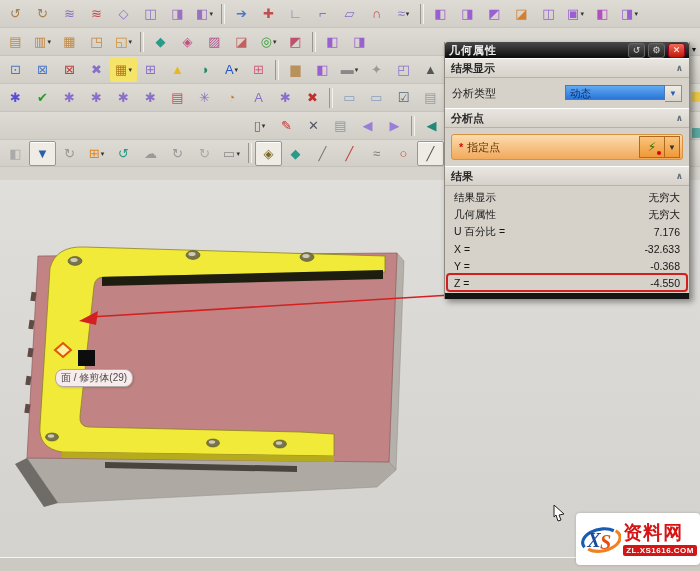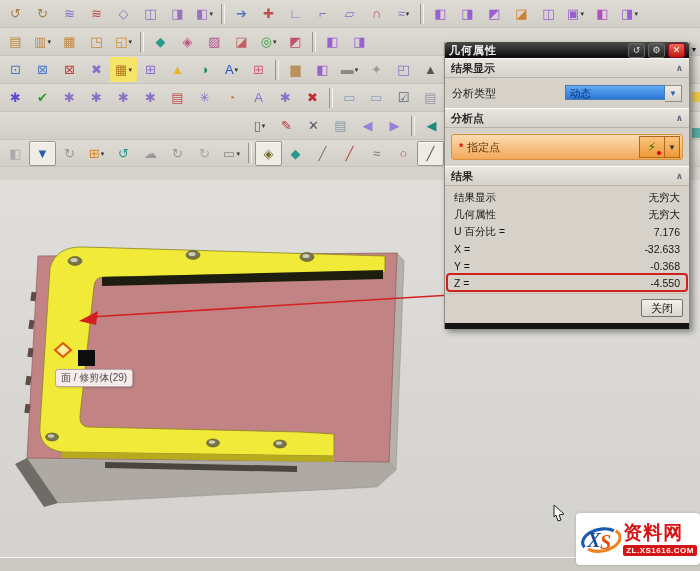--- a/index.html
+++ b/index.html
@@ -21,21 +21,21 @@
   .tb-icon .dd{font-size:7px;color:#333;margin-left:1px;}
   .status-row{display:flex;align-items:center;height:17px;background:#a16207;
               font-size:11px;color:#1c1c1c;padding:0 2px;margin-top:24px;}
   .status-left{font-weight:bold;color:#222;}
   .status-right{margin-left:auto;margin-right:264px;font-weight:bold;color:#141414;}
   
   .viewport{position:absolute;left:0;top:180px;width:700px;height:377px;
             background:linear-gradient(#dfdedb,#d3d2ce);overflow:hidden;}
   .vp-svg{position:absolute;left:0;top:0;}
   .tooltip{position:absolute;left:55px;top:189px;background:#f7eceb;border:1px solid #b3a9a9;
-           border-radius:3px;padding:1px 5px;font-size:10px;color:#4a4a4a;box-shadow:1px 1px 2px rgba(0,0,0,.15);white-space:nowrap;}
+           border-radius:8px;padding:1px 5px;font-size:10px;color:#4a4a4a;box-shadow:1px 1px 2px rgba(0,0,0,.15);white-space:nowrap;}
   .bottom-strip{position:absolute;left:0;top:557px;width:700px;height:14px;
                 background:#ccc9c3;border-top:1px solid #f6f5f2;}
   
   .panel{position:absolute;left:444px;top:42px;width:246px;background:#d6d2ca;
          box-shadow:3px 3px 6px rgba(0,0,0,.4);border-left:1px solid #8e8a82;border-right:1px solid #8e8a82;box-sizing:border-box;}
   .p-title{height:16px;background:linear-gradient(#4a4a4a,#0a0a0a);display:flex;align-items:center;
            padding:0 4px;border-radius:3px 3px 0 0;}
   .p-title-text{color:#eee;font-size:11px;font-weight:bold;letter-spacing:1px;}
   .p-btns{margin-left:auto;display:flex;gap:3px;align-items:center;}
   .p-btn{width:15px;height:13px;border-radius:3px;background:linear-gradient(#555,#222);
@@ -576,23 +576,20 @@
       <div class="res-row">
         <span>Y =</span>
         <span class="val">-0.368</span>
       </div>
       <div class="res-row hl">
         <span>Z =</span>
         <span class="val">-4.550</span>
       </div>
     </div>
 
-  <div class="p-btnrow">
-    <button class="p-close">关闭</button>
-  </div>
   <div class="p-footer"></div>
 </div>
 <span class="panel-caret">▾</span>
 
 <svg class="cursor" width="14" height="18">
   <polygon points="1,0 11,9 6,10 8,15 5,16 3,10 1,12" fill="#fff" stroke="#222" stroke-width="1"></polygon>
 </svg>
 <div class="watermark">
   <svg width="46" height="42" viewBox="0 0 46 42">
     <path d="M6,30 A20,12 -12 0 1 38,12" fill="none" stroke="#1a5cb0" stroke-width="3.4"></path>

